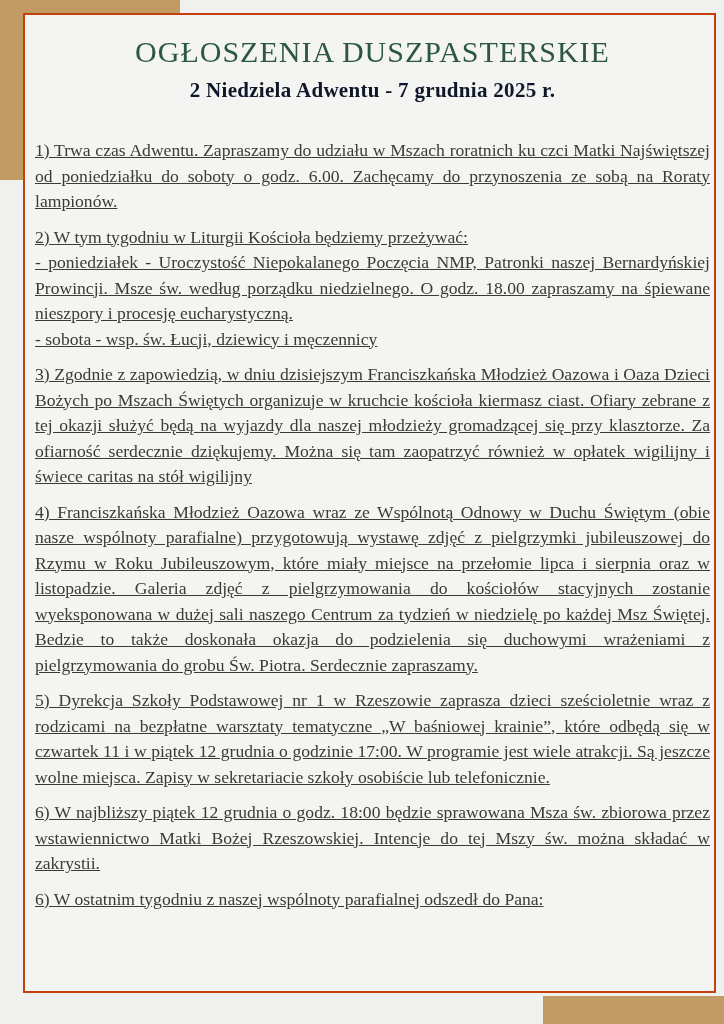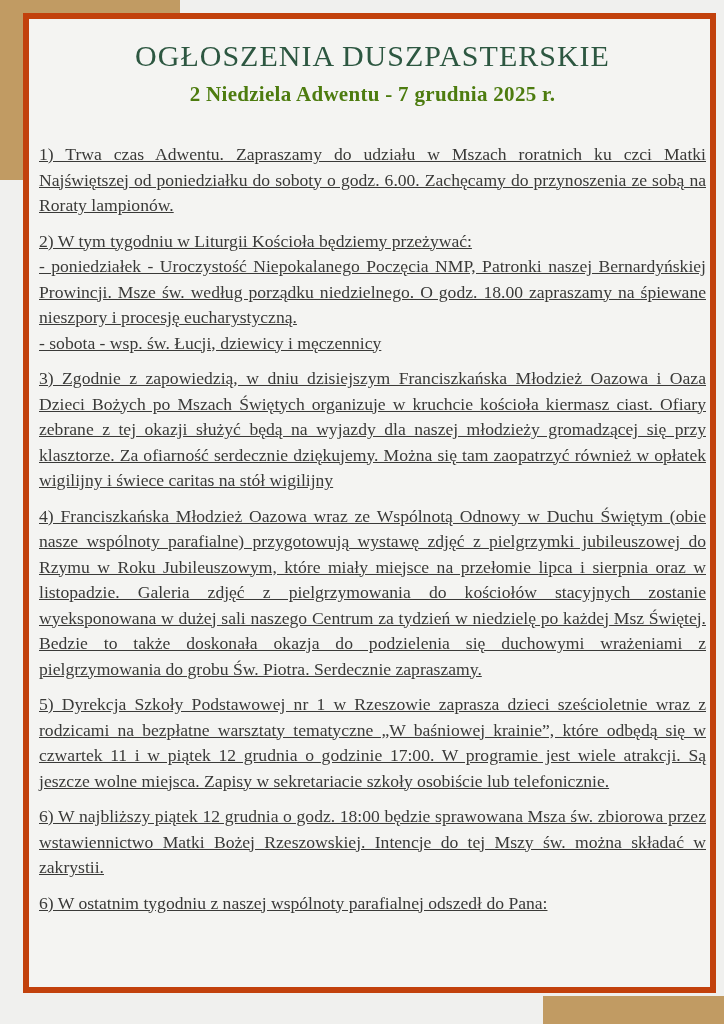--- a/index.html
+++ b/index.html
@@ -24,42 +24,42 @@
   }
   .corner-br {
     left: 543px; top: 996px;
     width: 181px; height: 28px;
   }
   .sheet {
     position: absolute;
     left: 23px; top: 13px;
     width: 693px; height: 980px;
     box-sizing: border-box;
-    border: 6px solid #c2410c;
+    border: 2px solid #c2410c;
     background: #f4f4f2;
     overflow: hidden;
   }
   .sheet-inner {
     padding: 20px 4px 0 10px;
   }
   .doc-title {
     margin: 0;
     text-align: center;
     font-size: 30px;
     font-weight: normal;
     letter-spacing: 1px;
     color: #2d5741;
   }
   .doc-subtitle {
     margin: 9px 0 0 0;
     text-align: center;
     font-size: 21px;
     font-weight: bold;
     letter-spacing: 0.3px;
-    color: #4d7c0f;
+    color: #0f172a;
   }
   .announcements {
     margin-top: 35px;
     font-size: 17.6px;
     line-height: 25.5px;
     color: #3a3a38;
   }
   .paragraph {
     margin: 0 0 10px 0;
   }

